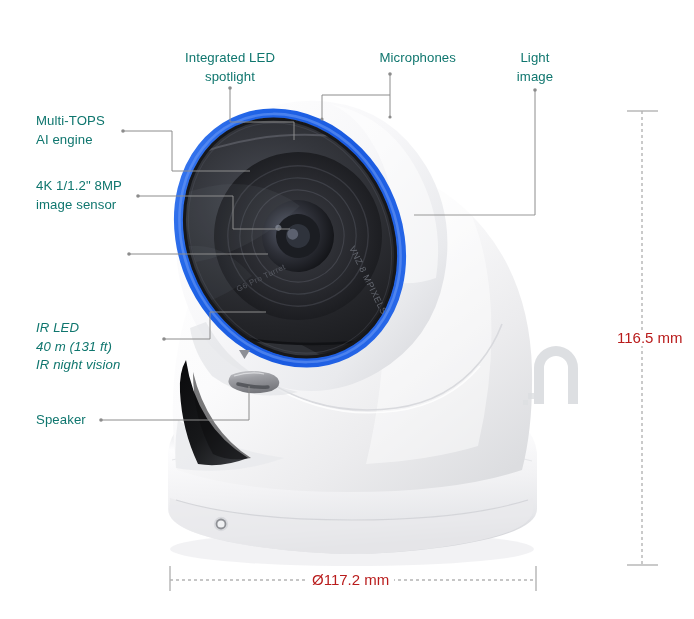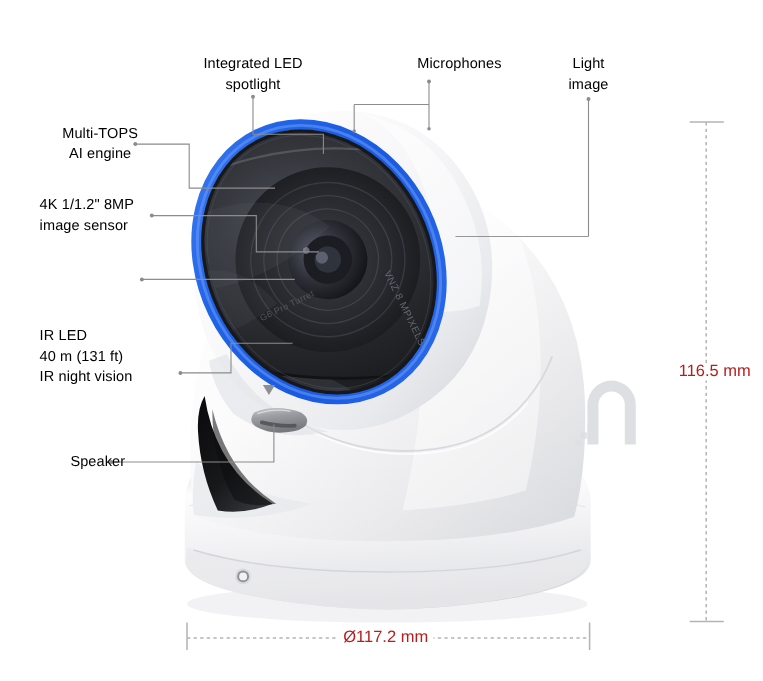--- a/index.html
+++ b/index.html
@@ -10,21 +10,21 @@
     -webkit-font-smoothing:antialiased;
     overflow:hidden;
   }
   #stage{position:relative;width:694px;height:619px;background:#fff;}
 
   
   .label{
     position:absolute;
     font-size:13.2px;
     line-height:18.5px;
-    color:#000000;
+    color:#0f766e;
     letter-spacing:.1px;
     white-space:pre-line;
   }
   .label.ctr{text-align:center;}
   .label.left{text-align:left;}
 
   .dimtext{
     position:absolute;
     font-size:15px;
     line-height:16px;
@@ -305,30 +305,30 @@
   </svg>
 
   <div class="label ctr" style="left:152px;top:49px;width:156px;">Integrated LED
 spotlight</div>
 
   <div class="label ctr" style="left:324px;top:49px;width:132px;text-align:right;">Microphones</div>
 
   <div class="label ctr" style="left:490px;top:49px;width:90px;">Light
 image</div>
 
-  <div class="label left" style="left:36px;top:112px;width:110px;text-align:center;">Multi-TOPS
+  <div class="label left" style="left:36px;top:112px;width:110px;">Multi-TOPS
 AI engine</div>
 
   <div class="label left" style="left:36px;top:177px;width:126px;">4K 1/1.2" 8MP
 image sensor</div>
 
 
-  <div class="label left" style="left:36px;top:296px;width:140px;">IR LED
+  <div class="label left" style="left:36px;top:319px;width:140px;font-style:italic;">IR LED
 40 m (131 ft)
 IR night vision</div>
 
-  <div class="label left" style="left:36px;top:411px;width:90px;margin-left:28px;">Speaker</div>
+  <div class="label left" style="left:36px;top:411px;width:90px;">Speaker</div>
 
   <div class="dimtext" style="left:612px;top:330px;">116.5 mm</div>
 
   <div class="dimtext" style="left:307px;top:572px;">Ø117.2 mm</div>
 
 </div>
 
 </body></html>

